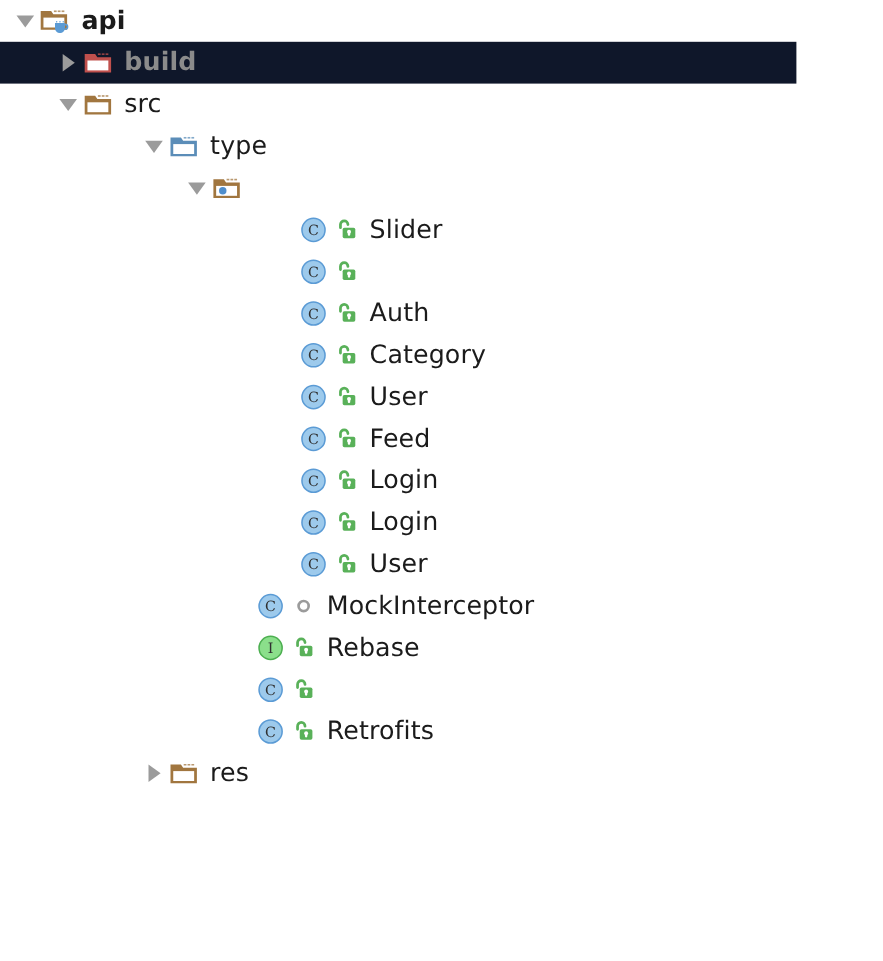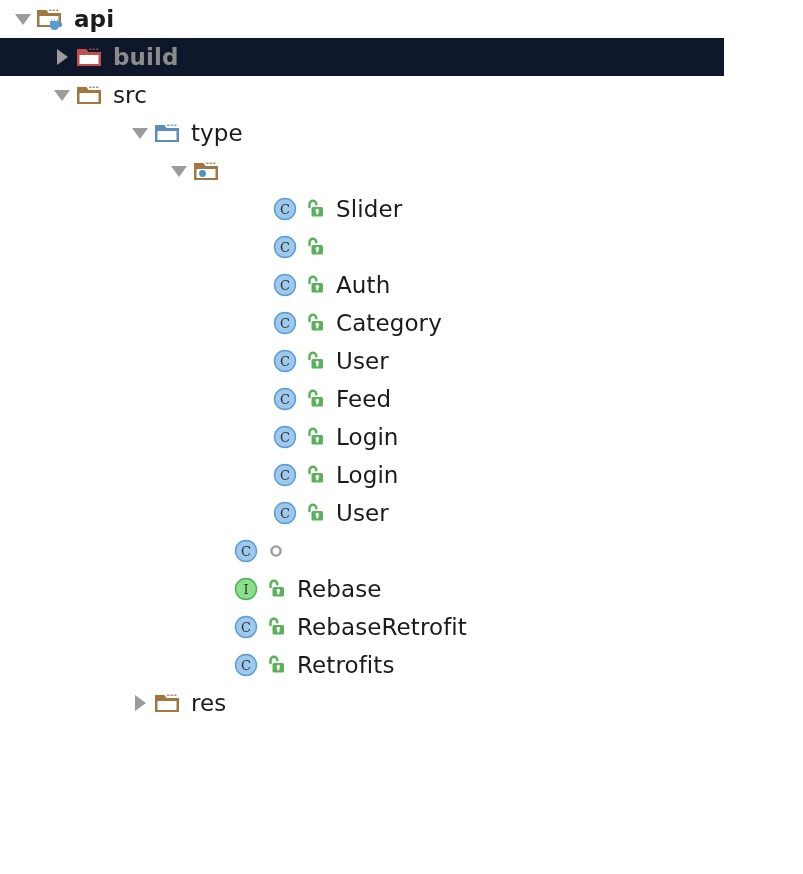--- a/index.html
+++ b/index.html
@@ -375,20 +375,21 @@
         <svg width="28" height="28" viewBox="0 0 28 28">
           <circle cx="14" cy="14" r="10.5" fill="#9dcaec" stroke="#5b9bd5" stroke-width="1.4"></circle>
           <text x="14" y="18.6" text-anchor="middle" font-family="DejaVu Serif, Liberation Serif, serif" font-size="13" fill="#303030">C</text>
         </svg>
       </span>
       <span class="ico badge">
         <svg width="22" height="22" viewBox="0 0 22 22">
           <circle cx="11" cy="11" r="4.6" fill="none" stroke="#9b9b9b" stroke-width="2.4"></circle>
         </svg>
       </span>
+      <span class="label">MockInterceptor</span>
     </div>
     <div class="row">
       <div class="indent" style="width: 205px;"></div>
       <span class="twisty none">
         <i></i>
       </span>
       <span class="ico typeico">
         <svg width="28" height="28" viewBox="0 0 28 28">
           <circle cx="14" cy="14" r="10.5" fill="#8bdf8b" stroke="#4caf50" stroke-width="1.4"></circle>
           <text x="14" y="18.6" text-anchor="middle" font-family="DejaVu Serif, Liberation Serif, serif" font-size="13" fill="#303030">I</text>
@@ -416,21 +417,20 @@
         </svg>
       </span>
       <span class="ico badge">
         <svg width="22" height="22" viewBox="0 0 22 22">
           <path d="M5.5 9 L5.5 6.2 A3.4 3.4 0 0 1 12.3 6.2" fill="none" stroke="#59b159" stroke-width="2.5" stroke-linecap="round"></path>
           <rect x="7.5" y="9" width="11.5" height="9.5" rx="1.6" fill="#59b159"></rect>
           <rect x="12.2" y="12.2" width="2.2" height="4.2" rx="1" fill="#ffffff"></rect>
           <circle cx="13.3" cy="12.6" r="1.8" fill="#ffffff"></circle>
         </svg>
       </span>
-      <span class="label">RebaseRetrofit</span>
     </div>
     <div class="row">
       <div class="indent" style="width: 205px;"></div>
       <span class="twisty none">
         <i></i>
       </span>
       <span class="ico typeico">
         <svg width="28" height="28" viewBox="0 0 28 28">
           <circle cx="14" cy="14" r="10.5" fill="#9dcaec" stroke="#5b9bd5" stroke-width="1.4"></circle>
           <text x="14" y="18.6" text-anchor="middle" font-family="DejaVu Serif, Liberation Serif, serif" font-size="13" fill="#303030">C</text>

